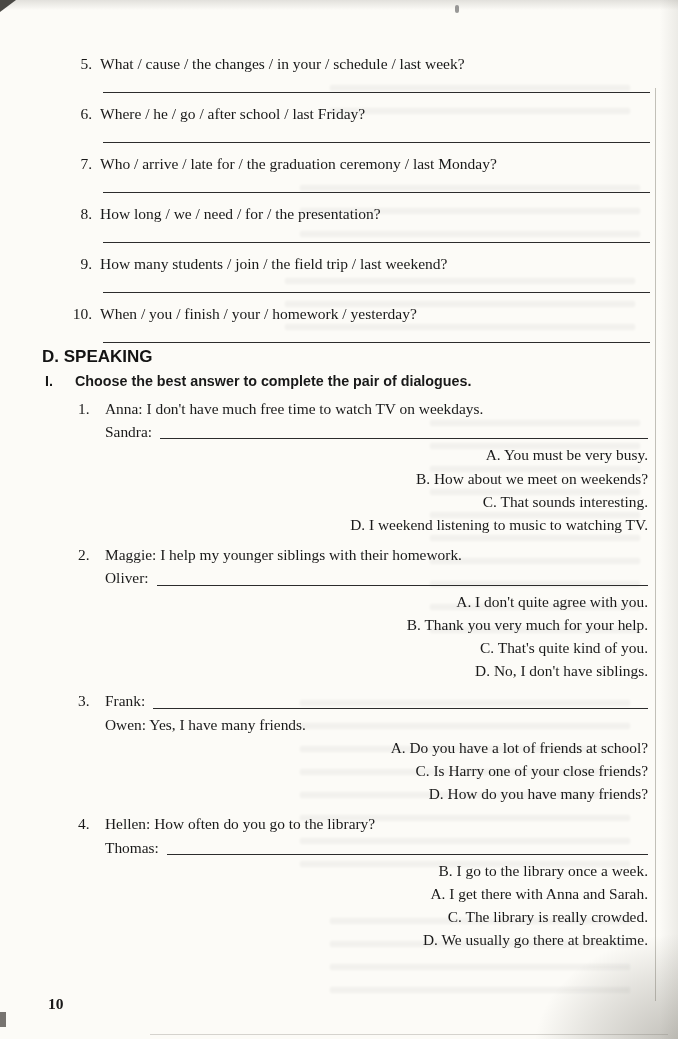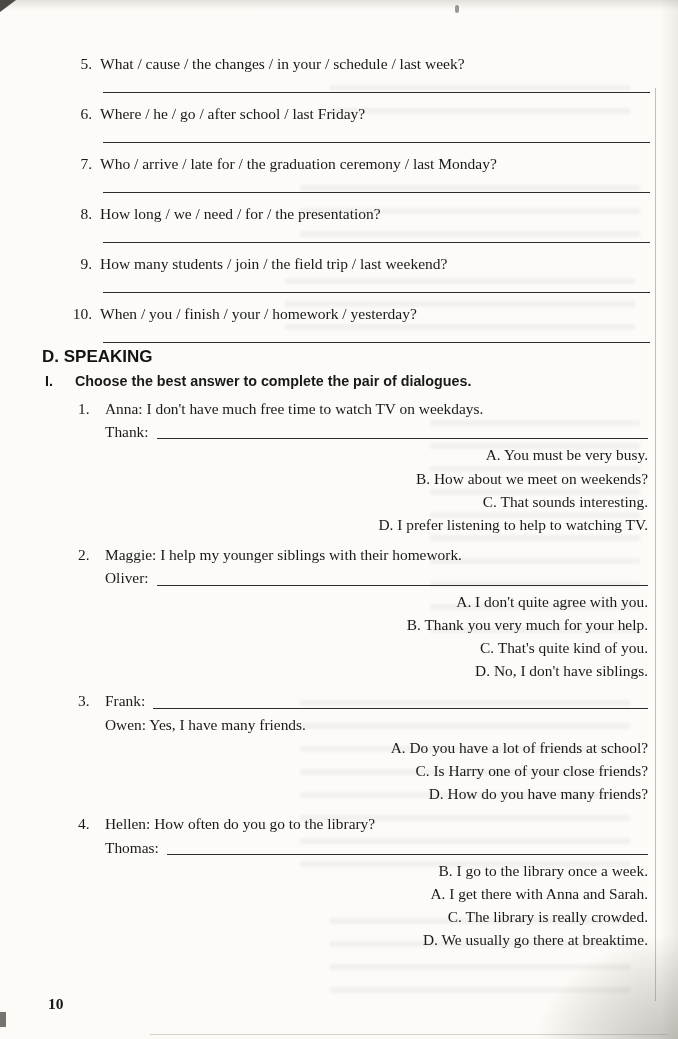--- a/index.html
+++ b/index.html
@@ -127,34 +127,34 @@
       <span class="roman">I.</span>
       <span class="instruction">Choose the best answer to complete the pair of dialogues.</span>
     </div>
     <div class="question-list" id="question-list">
         <div class="question">
           <div class="q-line">
             <span class="q-num">1.</span>
             <span class="q-text">Anna: I don't have much free time to watch TV on weekdays.</span>
           </div>
           <div class="q-line">
-            <span class="q-text">Thank:</span>
+            <span class="q-text">Sandra:</span>
             <span class="blank-fill"></span>
           </div>
           <div class="q-line option">
             <span class="q-text">A. You must be very busy.</span>
           </div>
           <div class="q-line option">
             <span class="q-text">B. How about we meet on weekends?</span>
           </div>
           <div class="q-line option">
             <span class="q-text">C. That sounds interesting.</span>
           </div>
           <div class="q-line option">
-            <span class="q-text">D. I prefer listening to help to watching TV.</span>
+            <span class="q-text">D. I weekend listening to music to watching TV.</span>
           </div>
         </div>
         <div class="question">
           <div class="q-line">
             <span class="q-num">2.</span>
             <span class="q-text">Maggie: I help my younger siblings with their homework.</span>
           </div>
           <div class="q-line">
             <span class="q-text">Oliver:</span>
             <span class="blank-fill"></span>

